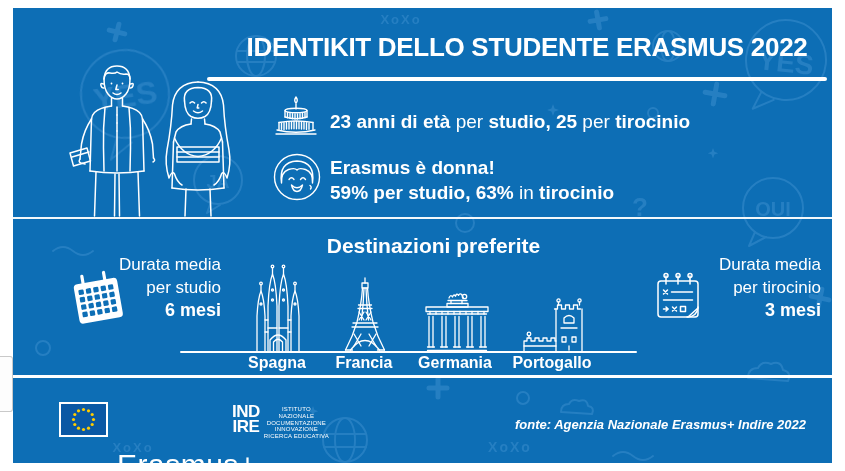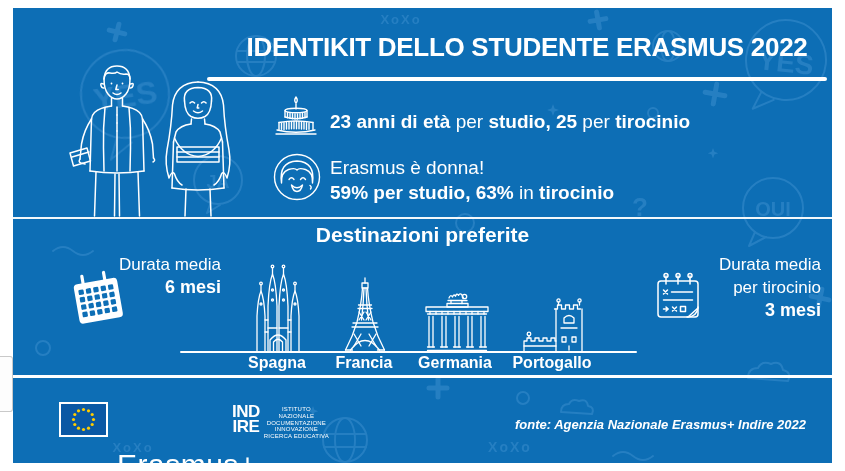--- a/index.html
+++ b/index.html
@@ -9,26 +9,26 @@
          overflow:hidden;color:#fff;}
   .doodles{position:absolute;left:0;top:0;pointer-events:none;}
   svg{display:block;}
   .abs{position:absolute;}
   .title{position:absolute;left:204px;top:24px;width:620px;margin:0;text-align:center;
          font-size:26px;font-weight:700;letter-spacing:-0.3px;white-space:nowrap;}
   .title-underline{position:absolute;left:194px;top:69px;width:620px;height:4px;background:#fff;border-radius:2px;}
   .fact{position:absolute;margin:0;font-size:19px;white-space:pre;line-height:22px;}
   .b{font-weight:700;margin-top:8px;} .r{font-weight:400;}
   .fact-age{left:317px;top:103px;}
-  .fact-g1{left:317px;top:149px;font-weight:400;}
+  .fact-g1{left:317px;top:149px;font-weight:700;}
   .fact-g2{left:317px;top:174px;}
   .hr{position:absolute;left:0;width:819px;background:#fff;}
   .hr-mid{top:209px;height:2px;opacity:.95;}
   .hr-footer{top:367px;height:3px;}
-  .dest-heading{position:absolute;left:0;top:215px;width:819px;margin:0;text-align:center;
+  .dest-heading{position:absolute;left:0;top:215px;width:819px;margin:11px;text-align:center;
                 font-size:21px;font-weight:700;}
   .duration{position:absolute;width:130px;text-align:right;font-size:17px;line-height:23px;}
   .duration .value{font-weight:700;font-size:18px;}
   .dur-study{left:78px;top:245px;}
   .dur-trainee{left:678px;top:245px;}
   .monument-baseline{position:absolute;left:167px;top:343px;width:457px;height:2px;background:#fff;border-radius:1px;}
   .dest-label{position:absolute;top:346px;transform:translateX(-50%);font-size:16px;font-weight:700;white-space:nowrap;}
   .lbl-0{left:264px;} .lbl-1{left:351px;} .lbl-2{left:442px;} .lbl-3{left:539px;}
   .erasmus-label{position:absolute;left:104px;top:403px;font-size:30px;font-weight:400;letter-spacing:.5px;margin-top:37px;}
   .indire{position:absolute;left:219px;top:396px;display:flex;gap:4px;text-align:center;}
@@ -222,20 +222,21 @@
           <rect x="12" y="41.5" width="5.2" height="5.2" rx="1"></rect>
             <rect x="19.5" y="41.5" width="5.2" height="5.2" rx="1"></rect>
             <rect x="27" y="41.5" width="5.2" height="5.2" rx="1"></rect>
             <rect x="34.5" y="41.5" width="5.2" height="5.2" rx="1"></rect>
             <rect x="42" y="41.5" width="5.2" height="5.2" rx="1"></rect>
         </g>
       </g>
     </svg>
     <div class="duration dur-study">
       <div>Durata media</div>
+      <div>per studio</div>
       <div class="value">6 mesi</div>
     </div>
 
     <svg class="abs" style="left:640px;top:263px;" width="50" height="52" viewBox="0 0 50 52">
       <g stroke="#fff" fill="none" stroke-width="1.5" stroke-linecap="round" stroke-linejoin="round">
         <rect x="5" y="10" width="40" height="36" rx="3"></rect>
         <path d="M13 5 v8 M25 5 v8 M37 5 v8"></path>
         <circle cx="13" cy="4.5" r="2"></circle>
           <circle cx="25" cy="4.5" r="2"></circle>
           <circle cx="37" cy="4.5" r="2"></circle>

